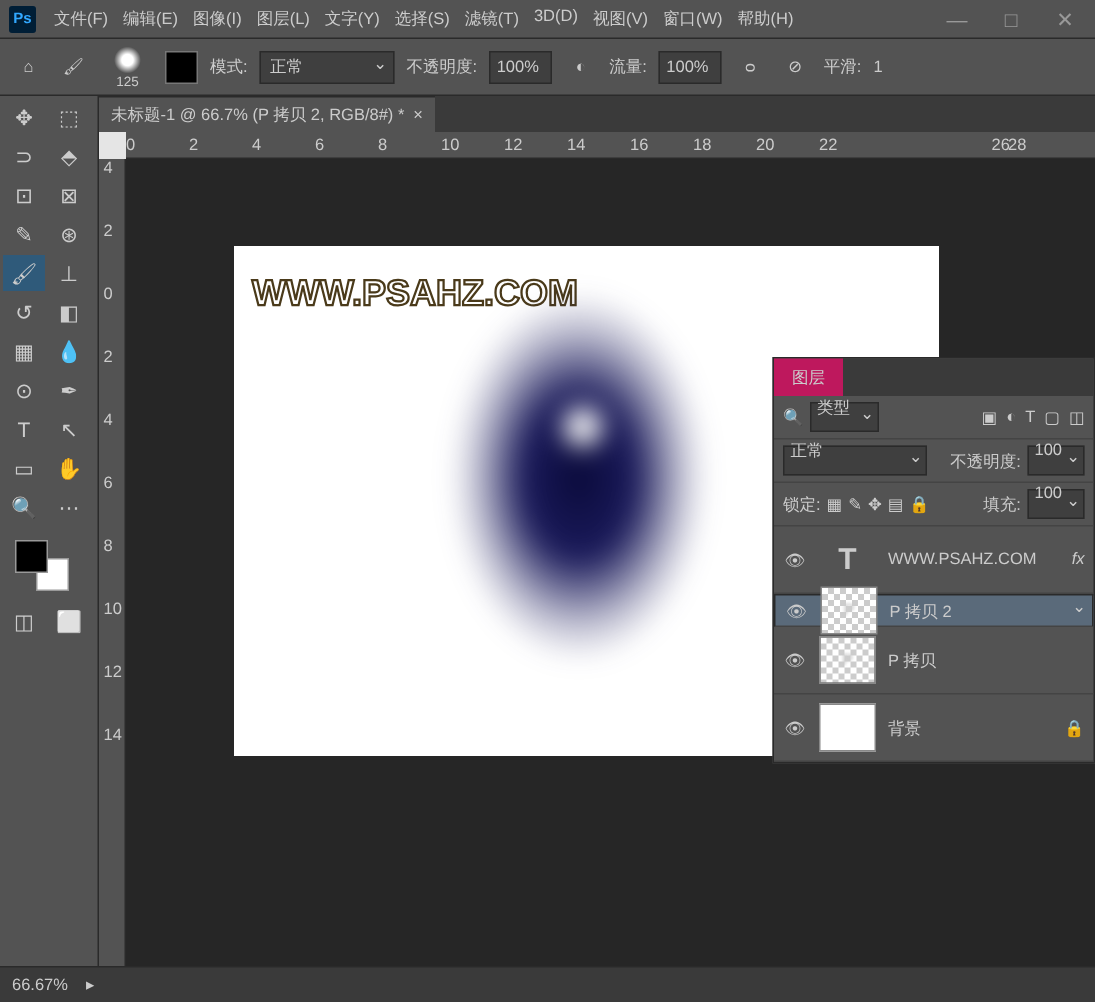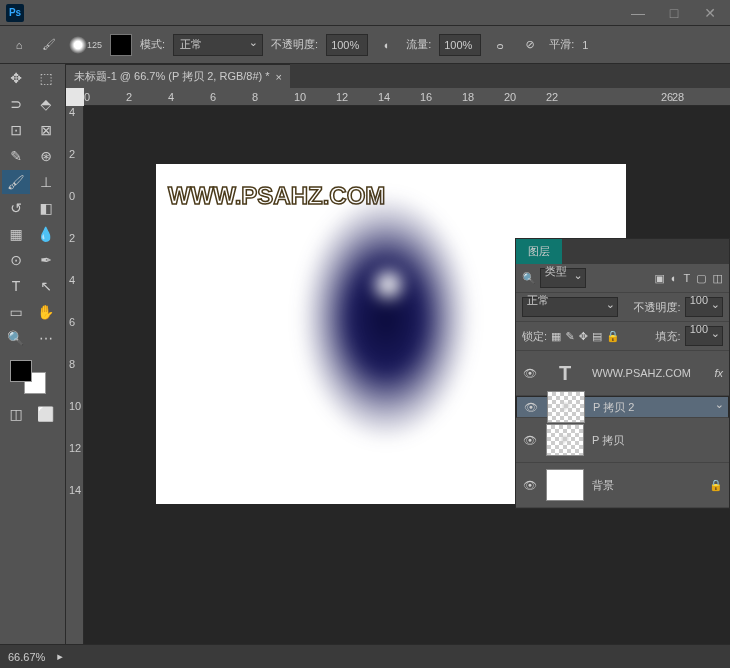--- a/index.html
+++ b/index.html
@@ -5,21 +5,21 @@
 *{margin:0;padding:0;box-sizing:border-box;font-family:"Microsoft YaHei",sans-serif;font-size:11px;color:#ccc}
 body{background:#535353;width:730px;height:668px;overflow:hidden;position:relative}
 .titlebar{height:26px;background:#535353;display:flex;align-items:center;padding:0 6px;border-bottom:1px solid #2a2a2a}
 .ps-logo{width:18px;height:18px;background:#001e36;color:#31a8ff;font-weight:bold;font-size:10px;display:flex;align-items:center;justify-content:center;border-radius:2px;margin-right:8px}
 .menubar{flex:1;display:flex;gap:2px}
 .menubar span{padding:2px 4px;cursor:pointer}
 .winbtns{display:flex;gap:8px;margin-left:auto}
 .winbtn{width:28px;height:18px;display:flex;align-items:center;justify-content:center;color:#999;font-size:14px}
 .optbar{height:38px;background:#535353;display:flex;align-items:center;padding:0 8px;gap:8px;border-bottom:1px solid #2a2a2a}
 .optbar .ico{width:22px;height:22px;display:flex;align-items:center;justify-content:center}
-.brush-prev{width:34px;height:30px;display:flex;flex-direction:row;align-items:center;justify-content:flex-end}
+.brush-prev{width:34px;height:30px;display:flex;flex-direction:column;align-items:center;justify-content:center}
 .brush-dot{width:18px;height:18px;background:radial-gradient(circle,#fff 0%,#fff 30%,transparent 70%);border-radius:50%}
 .swatch-sm{width:22px;height:22px;background:#000;border:1px solid #777}
 .sel{background:#3f3f3f;border:1px solid #2a2a2a;padding:2px 18px 2px 6px;position:relative;min-width:90px;height:22px;display:flex;align-items:center}
 .sel::after{content:"⌄";position:absolute;right:4px;top:1px}
 .val{background:#3f3f3f;border:1px solid #2a2a2a;padding:2px 4px;height:22px;display:flex;align-items:center;min-width:42px}
 .main{display:flex;height:calc(100% - 26px - 38px - 24px)}
 .tools{width:66px;background:#535353;display:flex;flex-wrap:wrap;align-content:flex-start;padding:2px;gap:2px;border-right:1px solid #2a2a2a}
 .tool{width:28px;height:24px;display:flex;align-items:center;justify-content:center;color:#ccc;font-size:14px;cursor:pointer}
 .tool.active{background:#2f5a7a}
 .swatches{width:62px;margin:6px 2px;position:relative;height:36px}
@@ -32,38 +32,51 @@
 .ruler-h span{position:absolute;top:3px}
 .ruler-v{width:18px;background:#535353;position:absolute;left:0;top:42px;bottom:0;border-right:1px solid #2a2a2a;font-size:9px;color:#999}
 .ruler-v span{position:absolute;left:3px}
 .canvas-area{flex:1;background:#262626;margin-left:18px;position:relative;overflow:hidden}
 .canvas{position:absolute;left:72px;top:58px;width:470px;height:340px;background:#fff}
 .watermark{position:absolute;left:12px;top:18px;font-family:Arial;font-size:24px;font-weight:bold;color:#fff;-webkit-text-stroke:1.5px #4a3a1a;letter-spacing:0px}
 .big-p{position:absolute;left:130px;top:28px;width:200px;height:280px;background:radial-gradient(ellipse 90px 130px at 50% 45%,#0a0a3a 0%,#1a1a5a 40%,rgba(40,40,100,0.3) 75%,transparent 95%);filter:blur(8px)}
 .big-p::after{content:"";position:absolute;left:85px;top:75px;width:35px;height:35px;background:radial-gradient(circle,#fff 0%,#fff 30%,transparent 70%);border-radius:50%}
 .layers-panel{position:absolute;right:0;top:238px;width:215px;background:#535353;border:1px solid #2a2a2a;z-index:10}
 .panel-tab{background:#3a3a3a;display:flex}
-.panel-tab .t{background:#0f766e;padding:5px 12px}
+.panel-tab .t{background:#be185d;padding:5px 12px}
 .panel-row{display:flex;align-items:center;padding:4px 6px;gap:4px;border-bottom:1px solid #444}
 .lp-sel{background:#3f3f3f;border:1px solid #2a2a2a;padding:2px 14px 16px 4px;position:relative;height:20px;display:flex;align-items:center}
 .lp-sel::after{content:"⌄";position:absolute;right:2px;top:0}
 .lp-icons{display:flex;gap:6px;margin-left:auto;font-size:11px;color:#aaa}
 .layer{display:flex;align-items:center;padding:6px;gap:8px;border-bottom:1px solid #444}
 .layer.sel{background:#5a6a7a}
 .eye{width:16px;text-align:center}
 .thumb{width:38px;height:32px;background:#fff;border:1px solid #888;position:relative;display:flex;align-items:center;justify-content:center;font-size:16px;color:#1a1a5a;font-weight:bold}
 .thumb.txt{background:none;border:none;color:#ccc;font-size:20px}
 .thumb.checker{background:repeating-conic-gradient(#ccc 0 25%,#fff 0 50%) 0 0/8px 8px}
 .statusbar{height:24px;background:#3a3a3a;display:flex;align-items:center;padding:0 8px;gap:12px;border-top:1px solid #2a2a2a;font-size:10px;color:#aaa}
 </style>
 </head>
 <body>
 
 <div class="titlebar">
   <div class="ps-logo">Ps</div>
+  <div class="menubar">
+    <span>文件(F)</span>
+    <span>编辑(E)</span>
+    <span>图像(I)</span>
+    <span>图层(L)</span>
+    <span>文字(Y)</span>
+    <span>选择(S)</span>
+    <span>滤镜(T)</span>
+    <span>3D(D)</span>
+    <span>视图(V)</span>
+    <span>窗口(W)</span>
+    <span>帮助(H)</span>
+  </div>
   <div class="winbtns">
     <div class="winbtn">—</div>
     <div class="winbtn">□</div>
     <div class="winbtn">✕</div>
   </div>
 </div>
 
 <div class="optbar">
   <div class="ico">⌂</div>
   <div class="ico">🖌</div>

